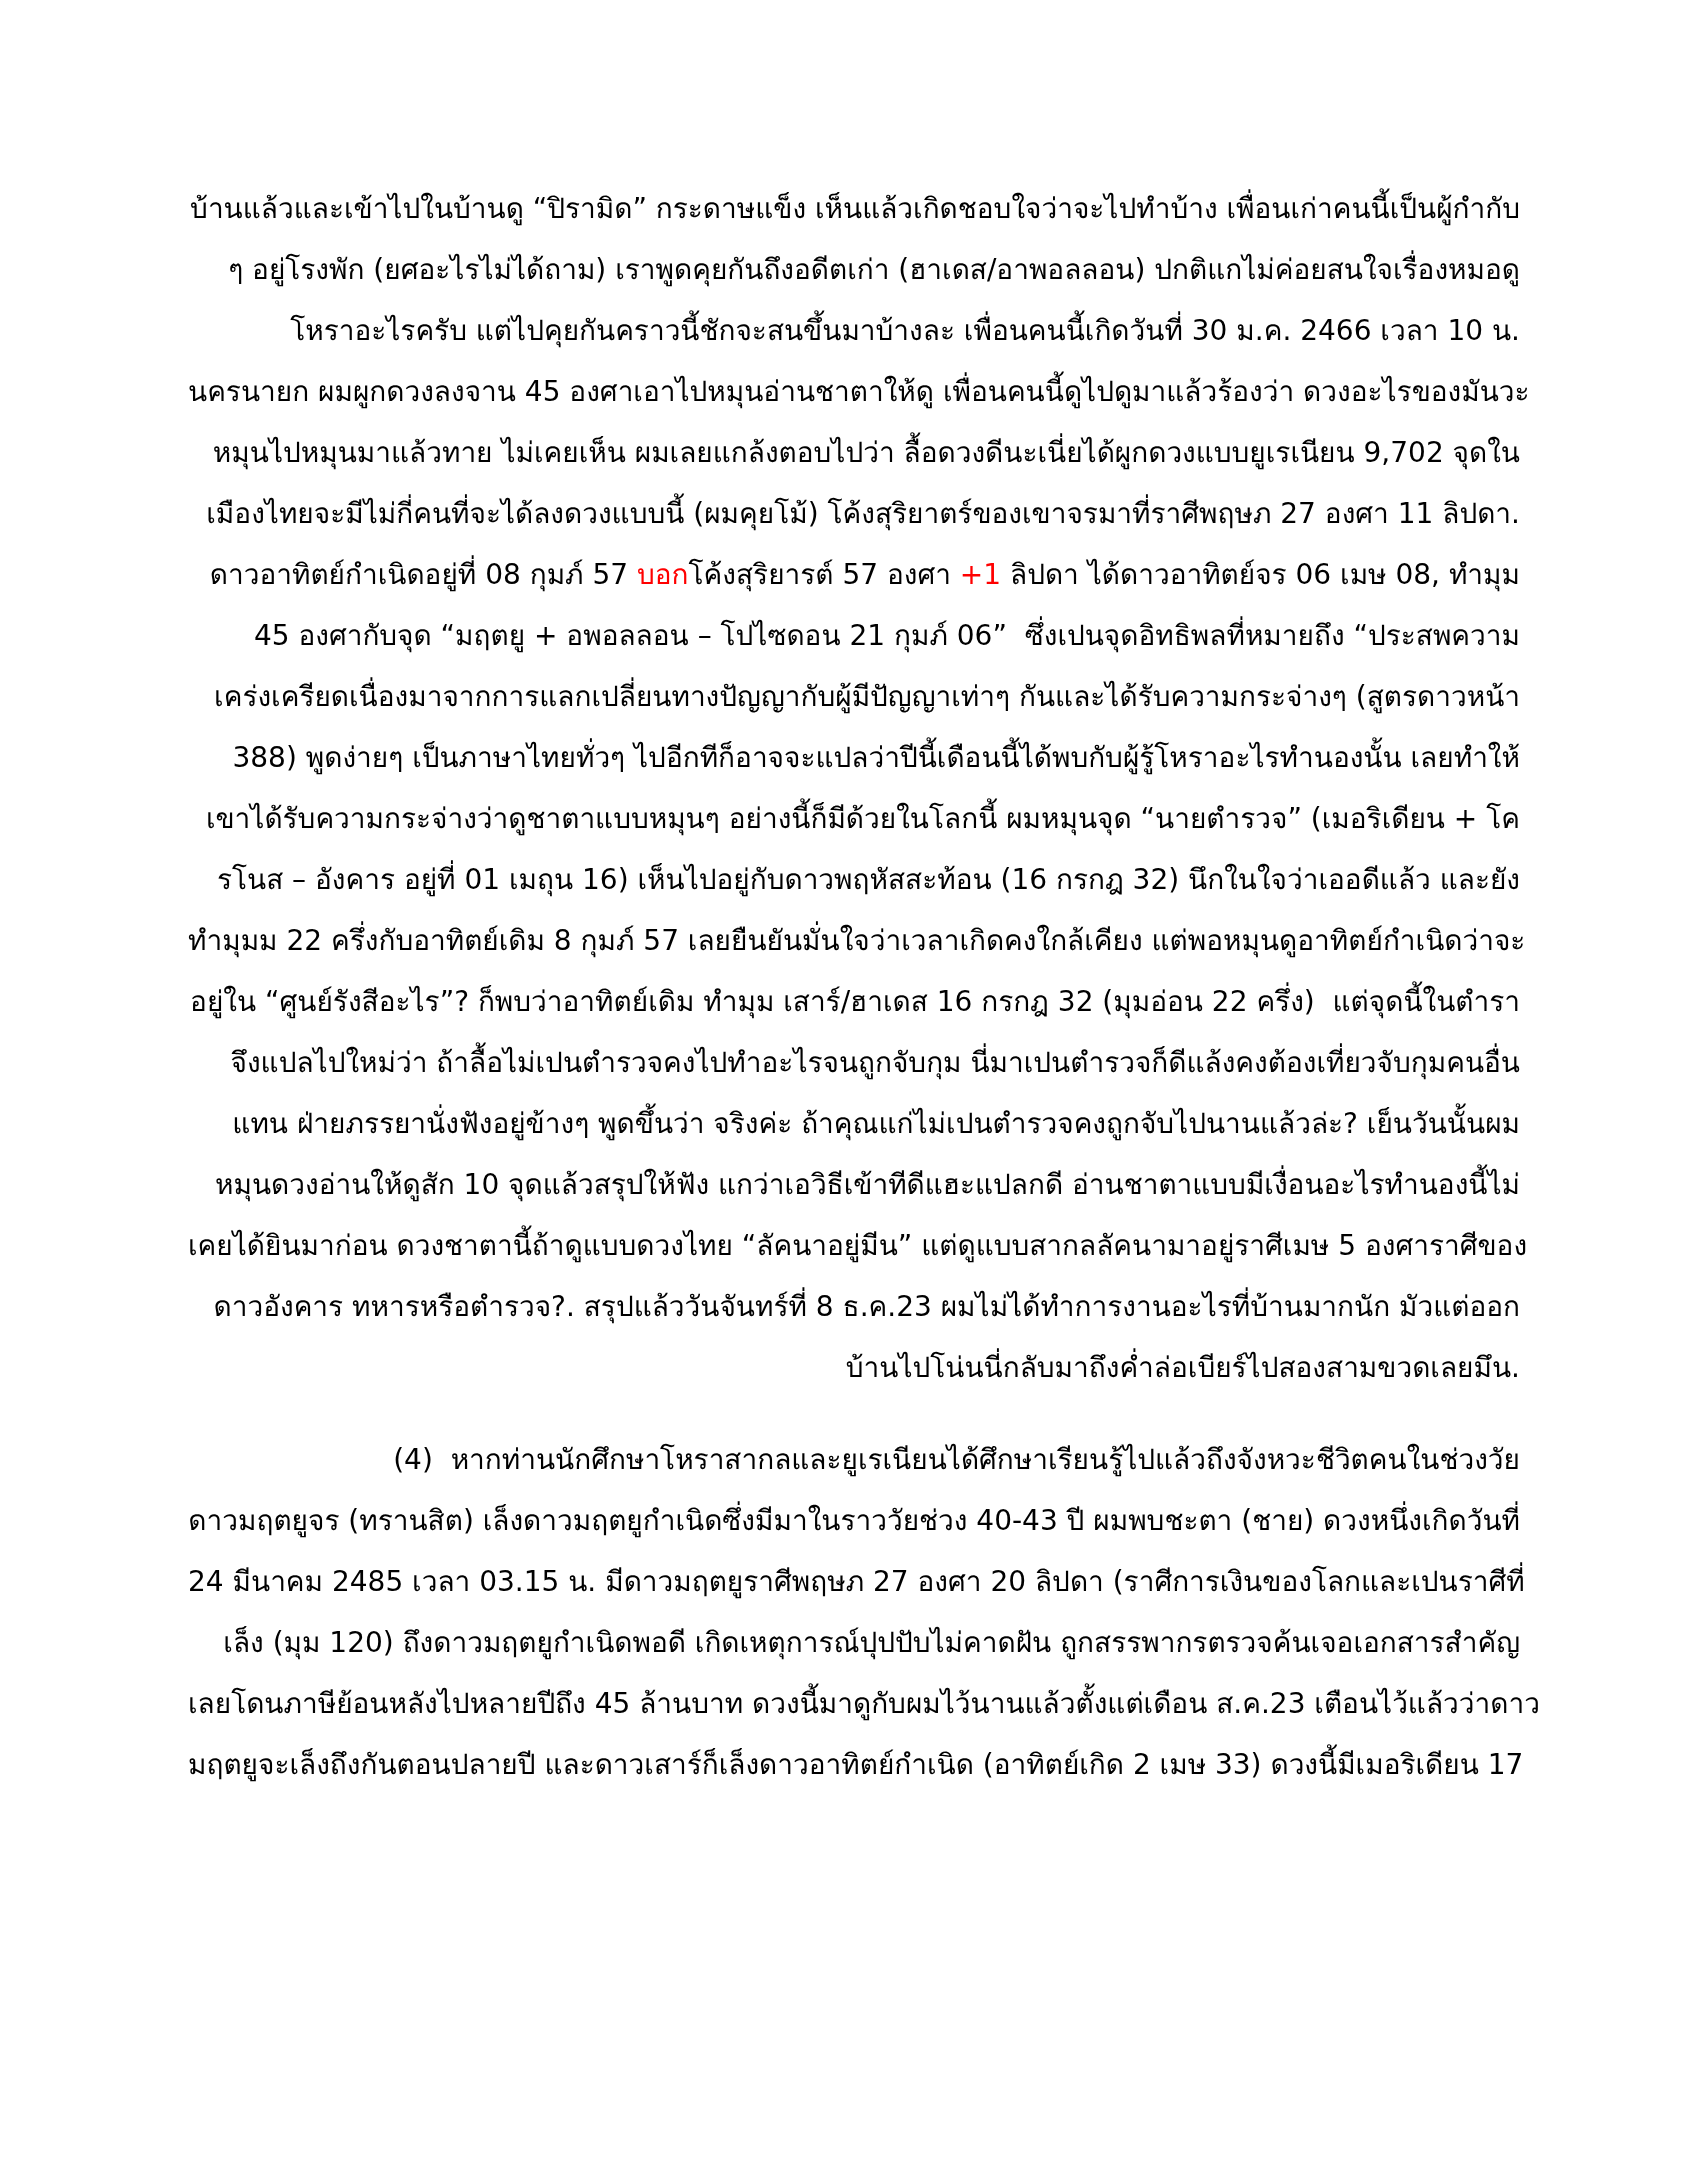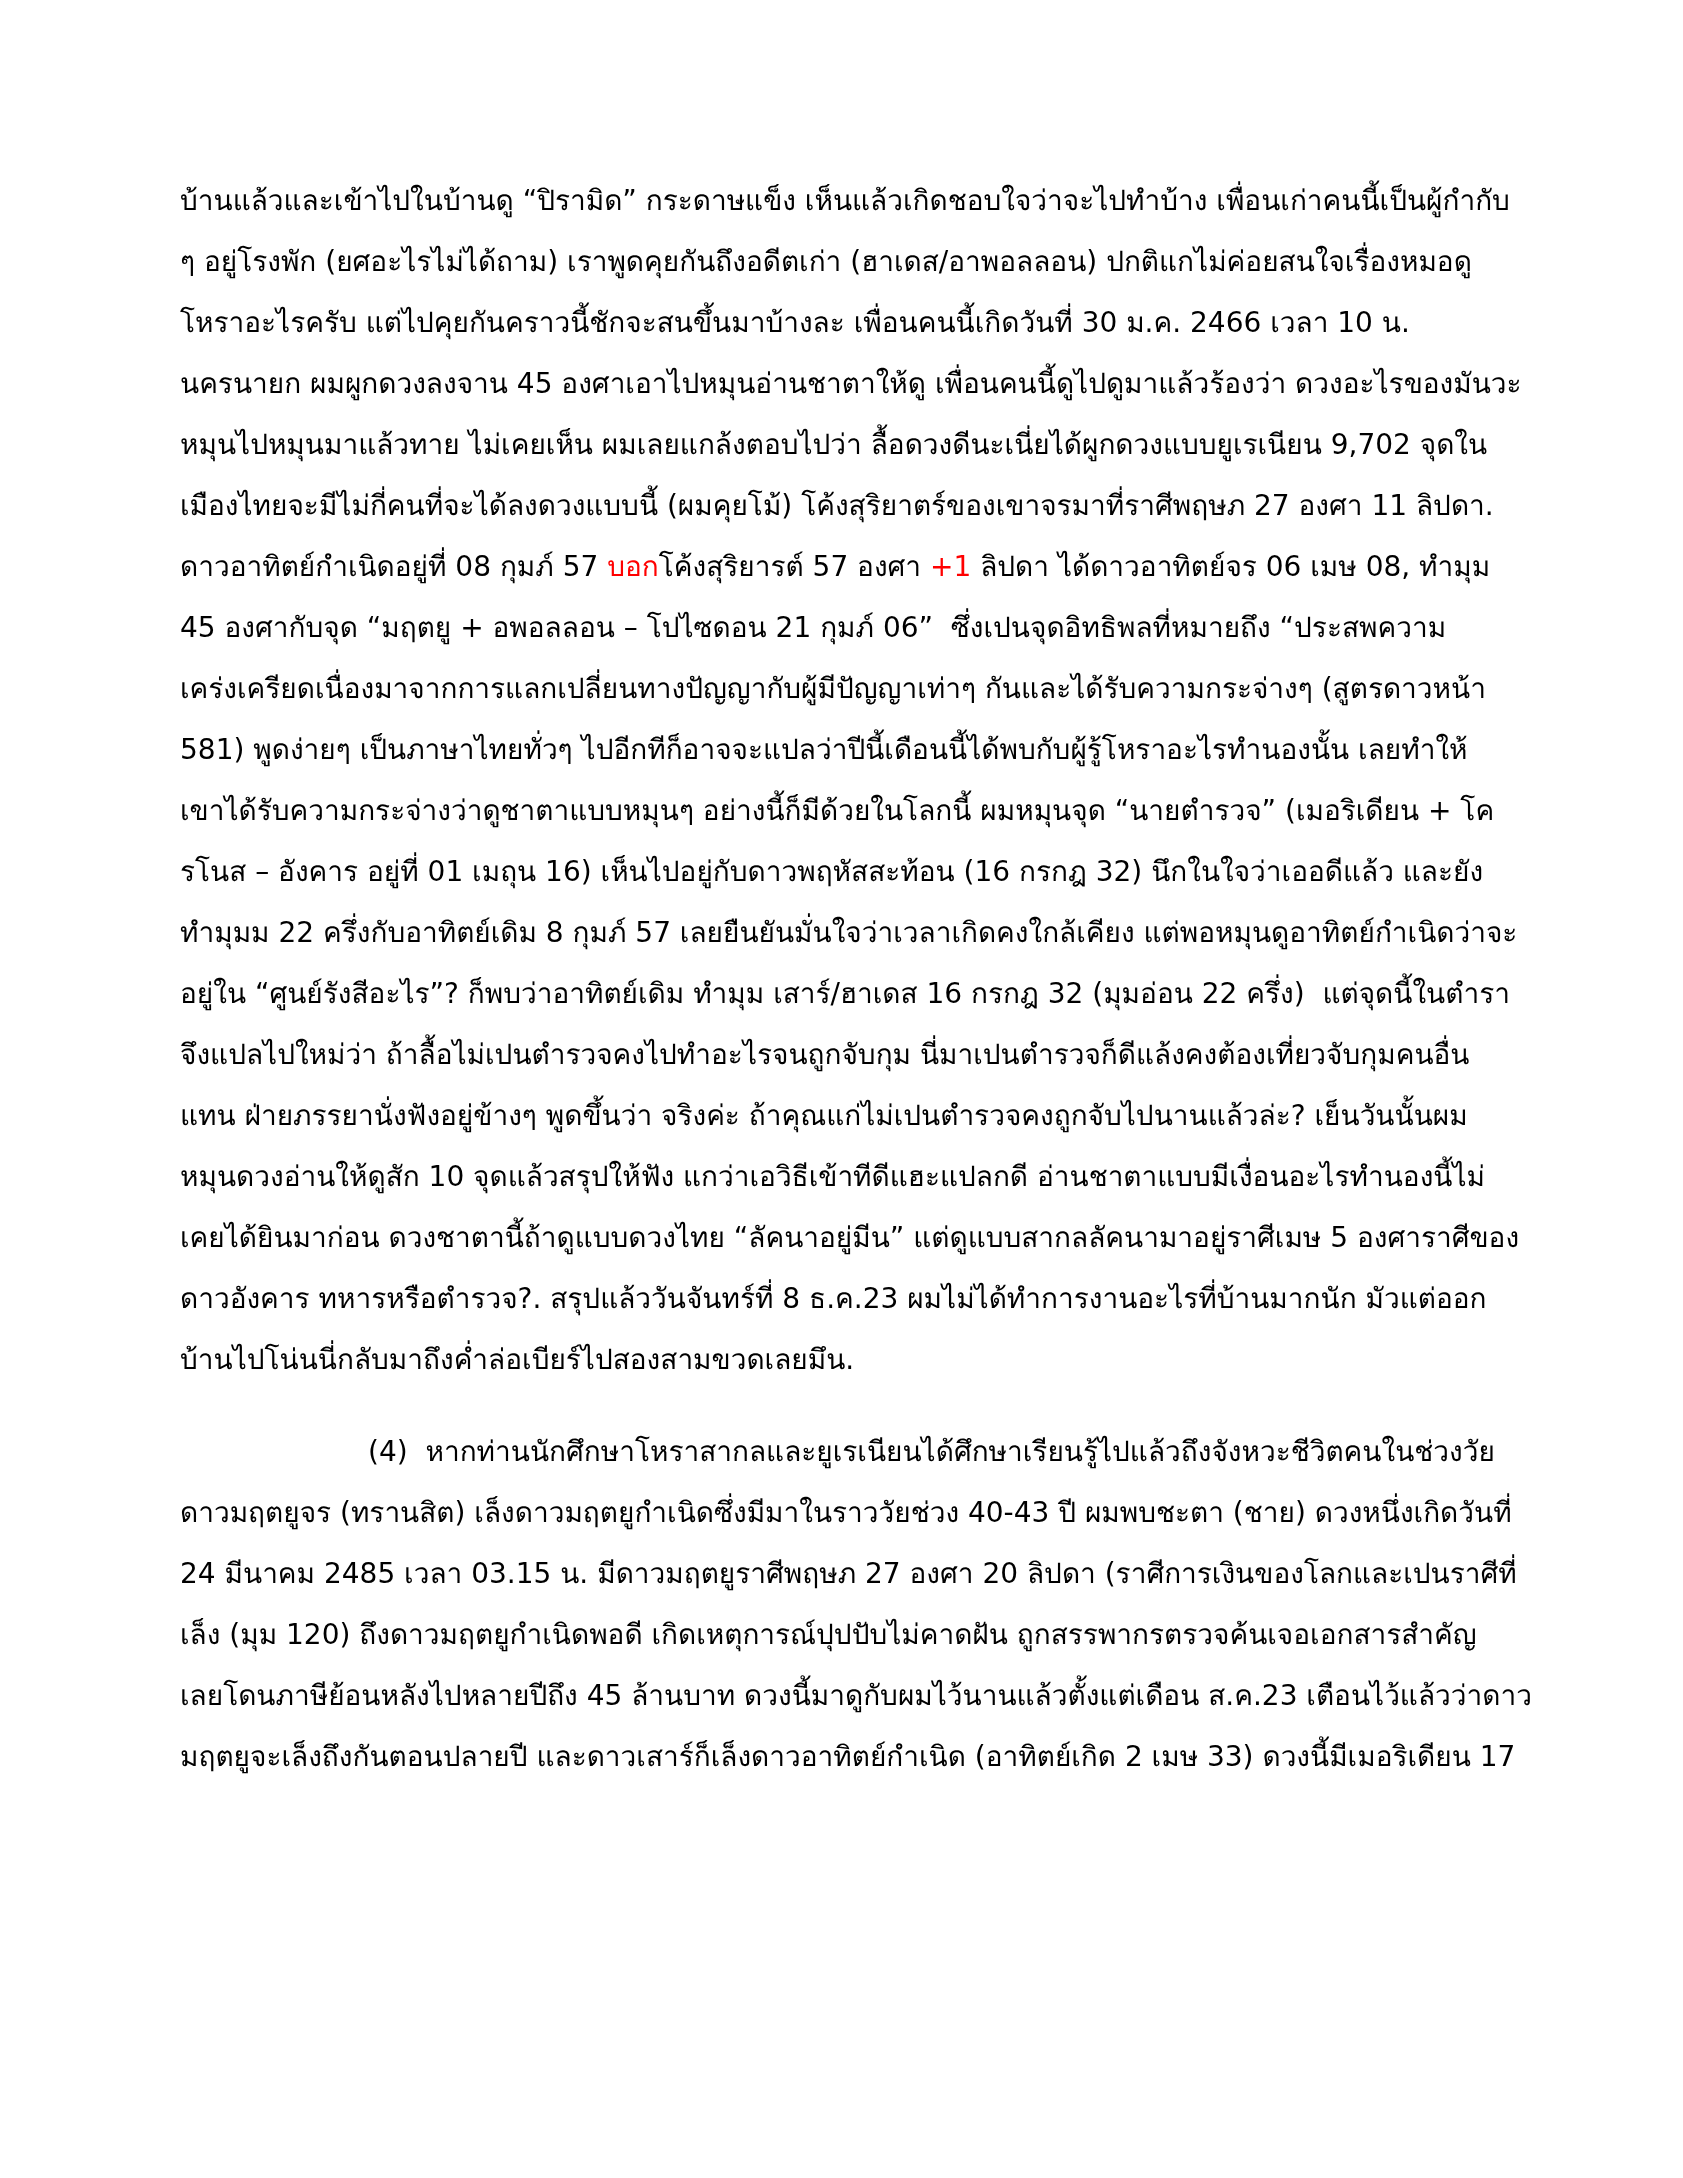--- a/index.html
+++ b/index.html
@@ -16,22 +16,23 @@
     font-family: "DejaVu Sans", "Liberation Sans", sans-serif;
     color: #000000;
   }
   .content {
     position: absolute;
     left: 176px;
     top: 166px;
     width: 1356px;
   }
   .paragraph {
-    margin: 4px;
+    margin: 12px;
     padding: 0;
+    text-align: right;
   }
   .line {
     white-space: pre;
     font-size: 28px;
     line-height: 61px;
     height: 61px;
     letter-spacing: 0px;
   }
   .seg-red {
     color: #FF0000;
@@ -45,21 +46,21 @@
       <div class="paragraph">
         <div class="line"><span>บ้านแล้วและเข้าไปในบ้านดู “ปิรามิด” กระดาษแข็ง เห็นแล้วเกิดชอบใจว่าจะไปทำบ้าง เพื่อนเก่าคนนี้เป็นผู้กำกับ</span></div>
         <div class="line"><span>ๆ อยู่โรงพัก (ยศอะไรไม่ได้ถาม) เราพูดคุยกันถึงอดีตเก่า (ฮาเดส/อาพอลลอน) ปกติแกไม่ค่อยสนใจเรื่องหมอดู</span></div>
         <div class="line"><span>โหราอะไรครับ แต่ไปคุยกันคราวนี้ชักจะสนขึ้นมาบ้างละ เพื่อนคนนี้เกิดวันที่ 30 ม.ค. 2466 เวลา 10 น.</span></div>
         <div class="line"><span>นครนายก ผมผูกดวงลงจาน 45 องศาเอาไปหมุนอ่านชาตาให้ดู เพื่อนคนนี้ดูไปดูมาแล้วร้องว่า ดวงอะไรของมันวะ</span></div>
         <div class="line"><span>หมุนไปหมุนมาแล้วทาย ไม่เคยเห็น ผมเลยแกล้งตอบไปว่า ลื้อดวงดีนะเนี่ยได้ผูกดวงแบบยูเรเนียน 9,702 จุดใน</span></div>
         <div class="line"><span>เมืองไทยจะมีไม่กี่คนที่จะได้ลงดวงแบบนี้ (ผมคุยโม้) โค้งสุริยาตร์ของเขาจรมาที่ราศีพฤษภ 27 องศา 11 ลิปดา.</span></div>
         <div class="line"><span>ดาวอาทิตย์กำเนิดอยู่ที่ 08 กุมภ์ 57 </span><span class="seg-red" style="color: rgb(255, 0, 0); font-family: Liberation Mono, monospace;">บอก</span><span>โค้งสุริยารต์ 57 องศา </span><span class="seg-red" style="color: rgb(255, 0, 0);">+1</span><span> ลิปดา ได้ดาวอาทิตย์จร 06 เมษ 08, ทำมุม</span></div>
         <div class="line"><span>45 องศากับจุด “มฤตยู + อพอลลอน – โปไซดอน 21 กุมภ์ 06”  ซึ่งเปนจุดอิทธิพลที่หมายถึง “ประสพความ</span></div>
         <div class="line"><span>เคร่งเครียดเนื่องมาจากการแลกเปลี่ยนทางปัญญากับผู้มีปัญญาเท่าๆ กันและได้รับความกระจ่างๆ (สูตรดาวหน้า</span></div>
-        <div class="line"><span>581) พูดง่ายๆ เป็นภาษาไทยทั่วๆ ไปอีกทีก็อาจจะแปลว่าปีนี้เดือนนี้ได้พบกับผู้รู้โหราอะไรทำนองนั้น เลยทำให้</span></div>
+        <div class="line"><span>388) พูดง่ายๆ เป็นภาษาไทยทั่วๆ ไปอีกทีก็อาจจะแปลว่าปีนี้เดือนนี้ได้พบกับผู้รู้โหราอะไรทำนองนั้น เลยทำให้</span></div>
         <div class="line"><span>เขาได้รับความกระจ่างว่าดูชาตาแบบหมุนๆ อย่างนี้ก็มีด้วยในโลกนี้ ผมหมุนจุด “นายตำรวจ” (เมอริเดียน + โค</span></div>
         <div class="line"><span>รโนส – อังคาร อยู่ที่ 01 เมถุน 16) เห็นไปอยู่กับดาวพฤหัสสะท้อน (16 กรกฎ 32) นึกในใจว่าเออดีแล้ว และยัง</span></div>
         <div class="line"><span>ทำมุมม 22 ครึ่งกับอาทิตย์เดิม 8 กุมภ์ 57 เลยยืนยันมั่นใจว่าเวลาเกิดคงใกล้เคียง แต่พอหมุนดูอาทิตย์กำเนิดว่าจะ</span></div>
         <div class="line"><span>อยู่ใน “ศูนย์รังสีอะไร”? ก็พบว่าอาทิตย์เดิม ทำมุม เสาร์/ฮาเดส 16 กรกฎ 32 (มุมอ่อน 22 ครึ่ง)  แต่จุดนี้ในตำรา</span></div>
         <div class="line"><span>จึงแปลไปใหม่ว่า ถ้าลื้อไม่เปนตำรวจคงไปทำอะไรจนถูกจับกุม นี่มาเปนตำรวจก็ดีแล้งคงต้องเที่ยวจับกุมคนอื่น</span></div>
         <div class="line"><span>แทน ฝ่ายภรรยานั่งฟังอยู่ข้างๆ พูดขึ้นว่า จริงค่ะ ถ้าคุณแก่ไม่เปนตำรวจคงถูกจับไปนานแล้วล่ะ? เย็นวันนั้นผม</span></div>
         <div class="line"><span>หมุนดวงอ่านให้ดูสัก 10 จุดแล้วสรุปให้ฟัง แกว่าเอวิธีเข้าทีดีแฮะแปลกดี อ่านชาตาแบบมีเงื่อนอะไรทำนองนี้ไม่</span></div>
         <div class="line"><span>เคยได้ยินมาก่อน ดวงชาตานี้ถ้าดูแบบดวงไทย “ลัคนาอยู่มีน” แต่ดูแบบสากลลัคนามาอยู่ราศีเมษ 5 องศาราศีของ</span></div>
         <div class="line"><span>ดาวอังคาร ทหารหรือตำรวจ?. สรุปแล้ววันจันทร์ที่ 8 ธ.ค.23 ผมไม่ได้ทำการงานอะไรที่บ้านมากนัก มัวแต่ออก</span></div>
         <div class="line"><span>บ้านไปโน่นนี่กลับมาถึงค่ำล่อเบียร์ไปสองสามขวดเลยมึน.</span></div>

